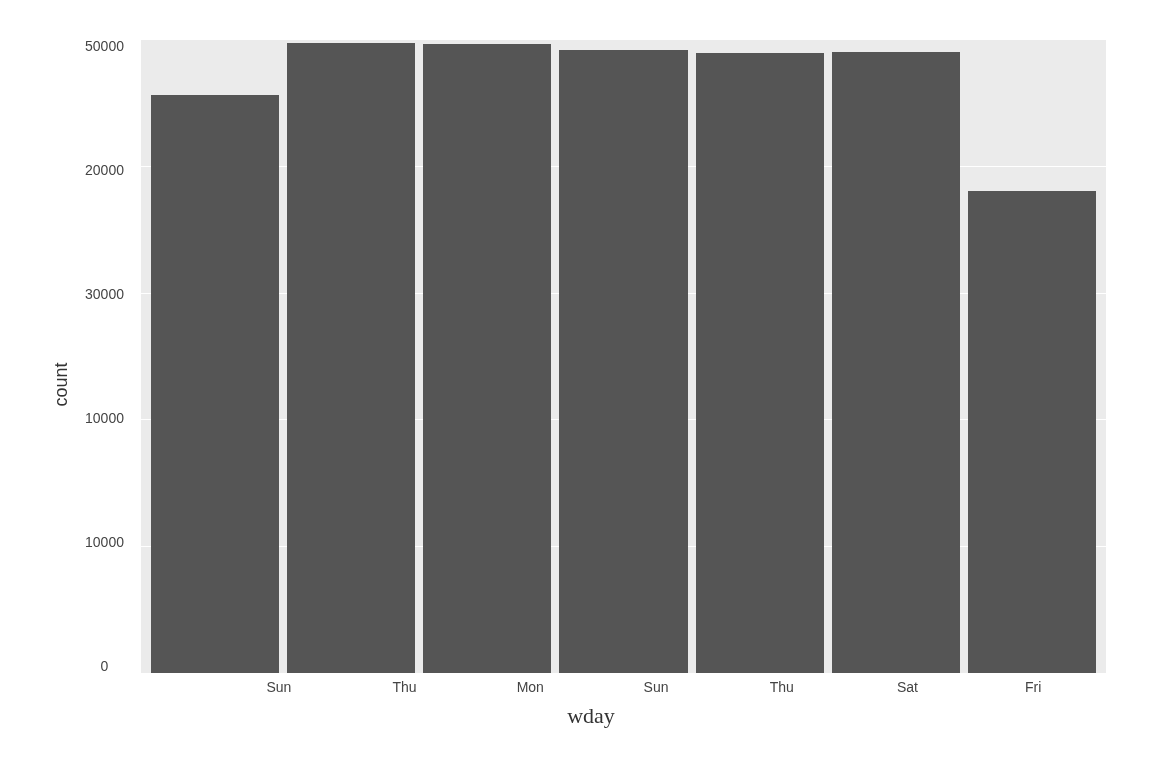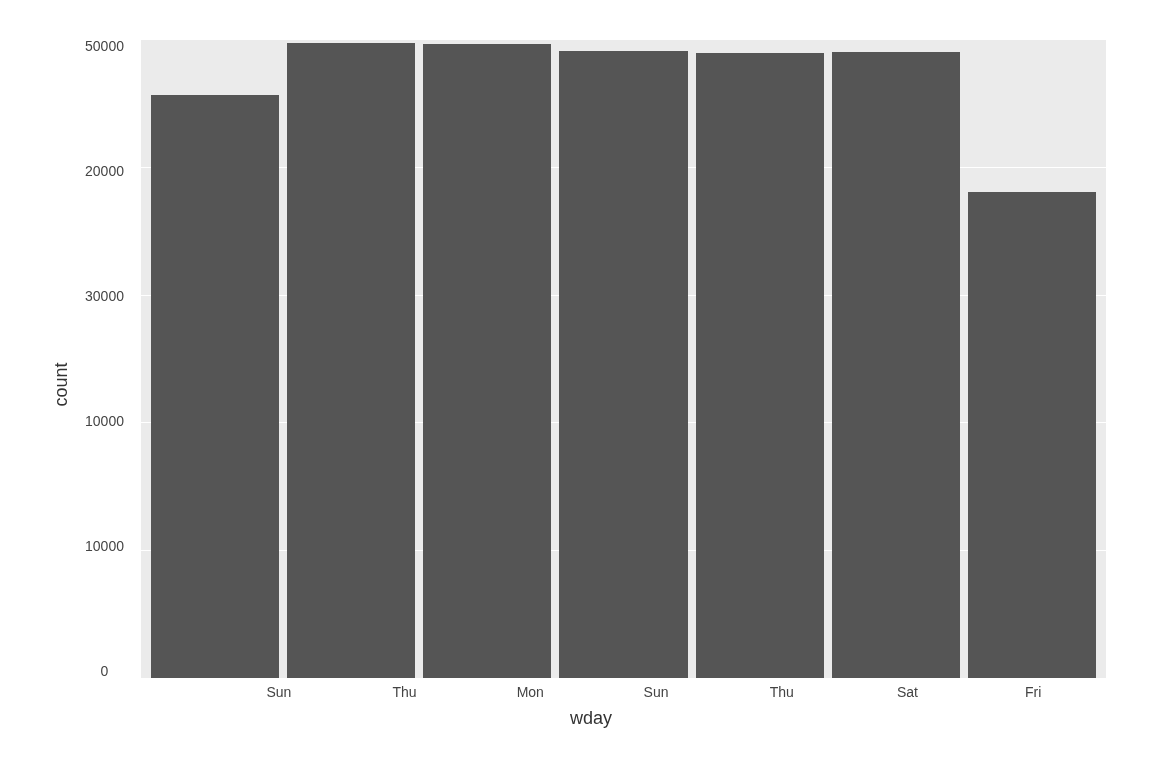--- a/index.html
+++ b/index.html
@@ -138,23 +138,23 @@
       text-align: center;
       font-size: 14px;
       color: #444444;
       font-family: Arial, sans-serif;
       padding-top: 6px;
     }
 
     .x-axis-label-container {
       text-align: center;
       padding-top: 8px;
-      font-size: 18px;
+      font-size: 22px;
       color: #333333;
-      font-family: Liberation Sans, sans-serif;
+      font-family: Liberation Serif, serif;
     }
   </style>
 </head>
 <body>
 
 <div class="chart-container">
   <div class="chart-wrapper">
 
     <div class="y-axis-label-container">
       <span class="y-axis-label">count</span>

